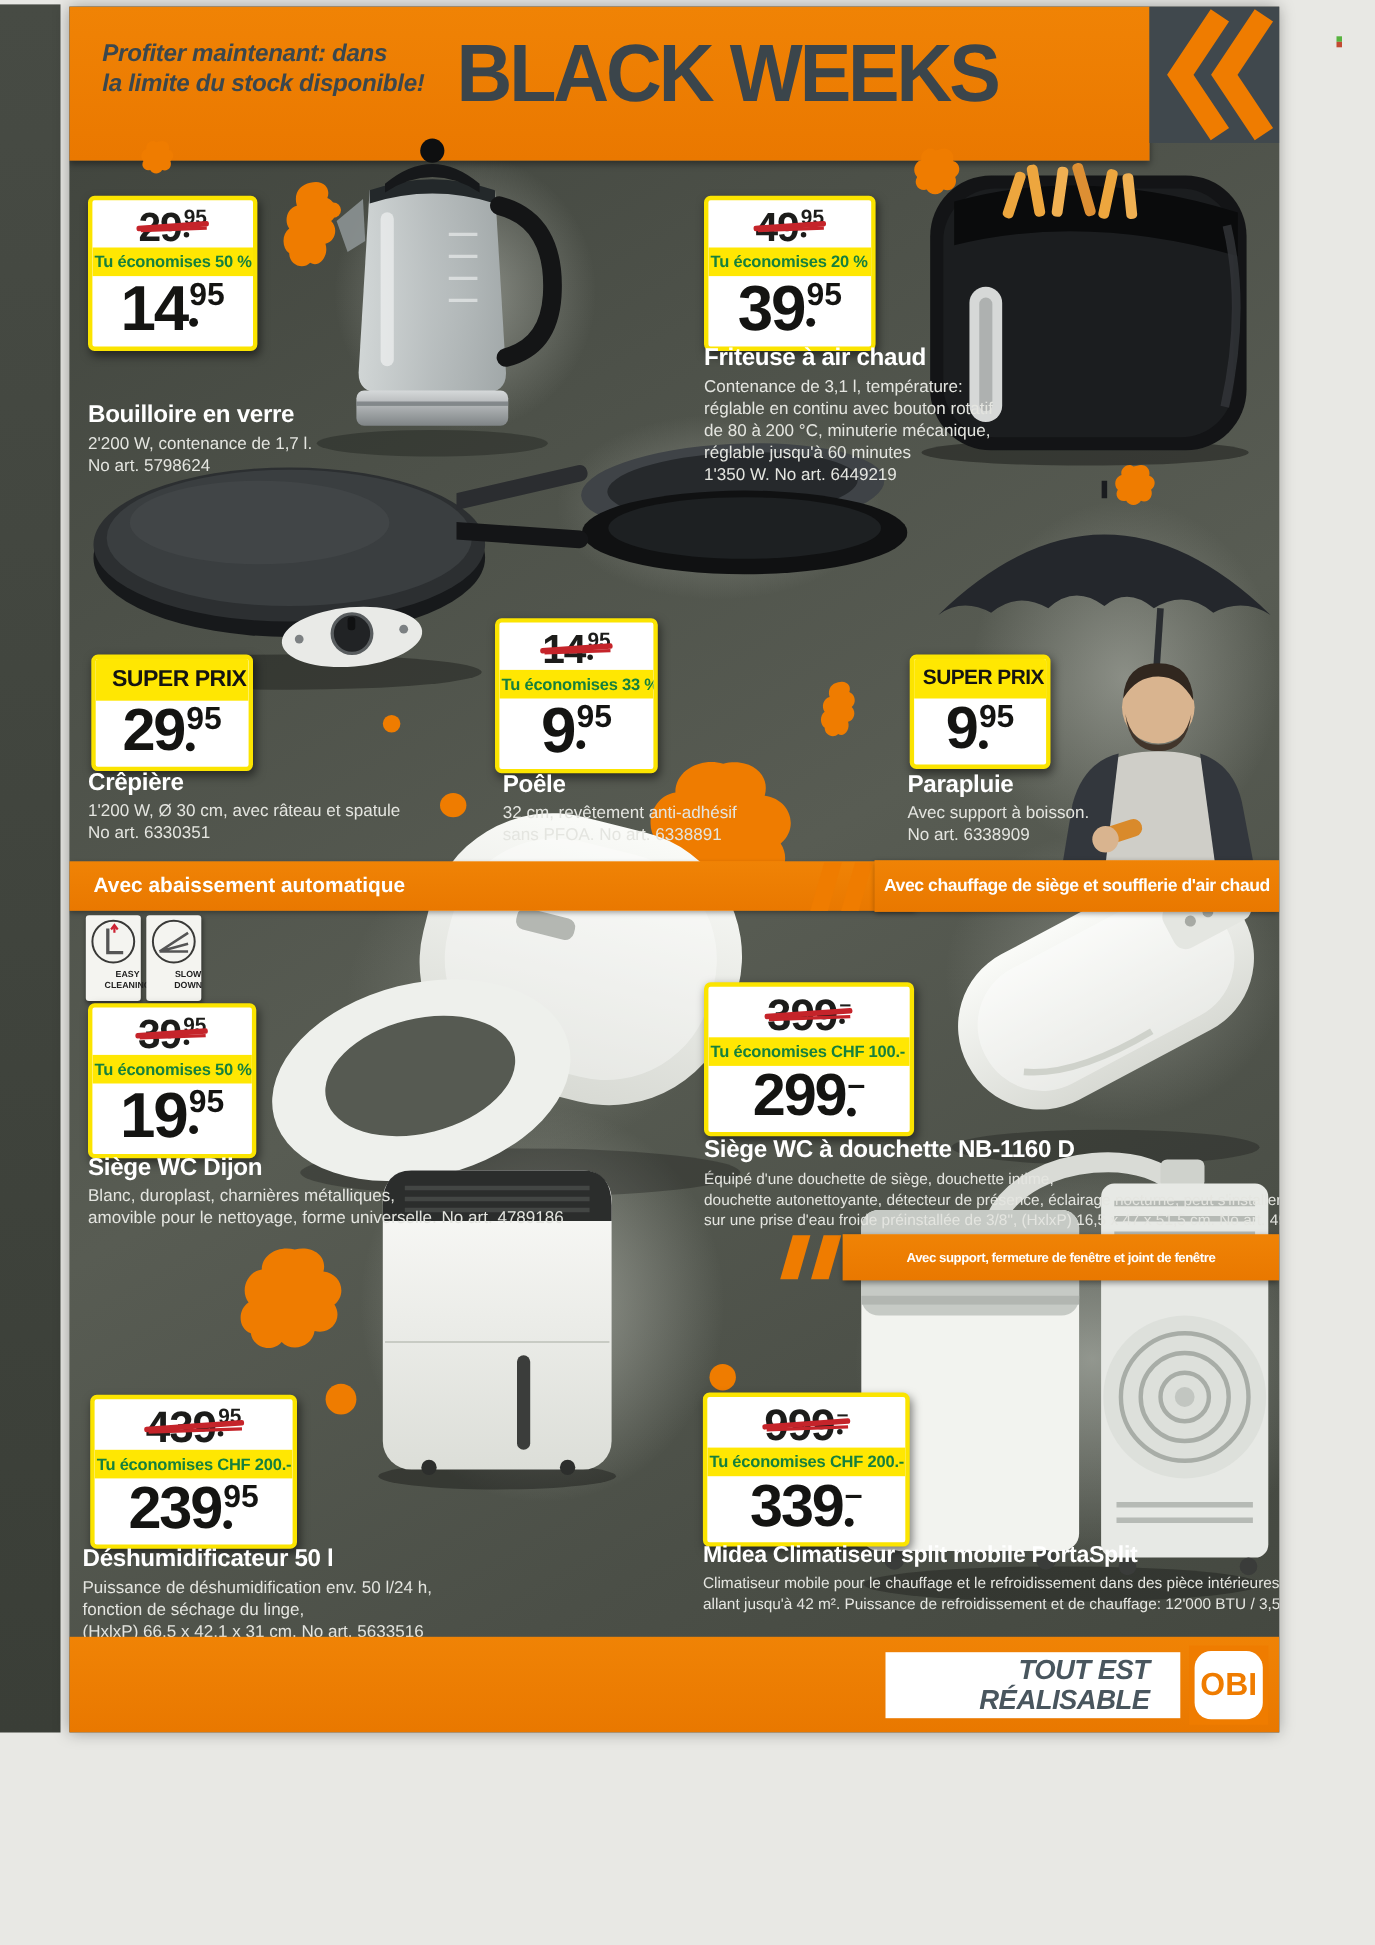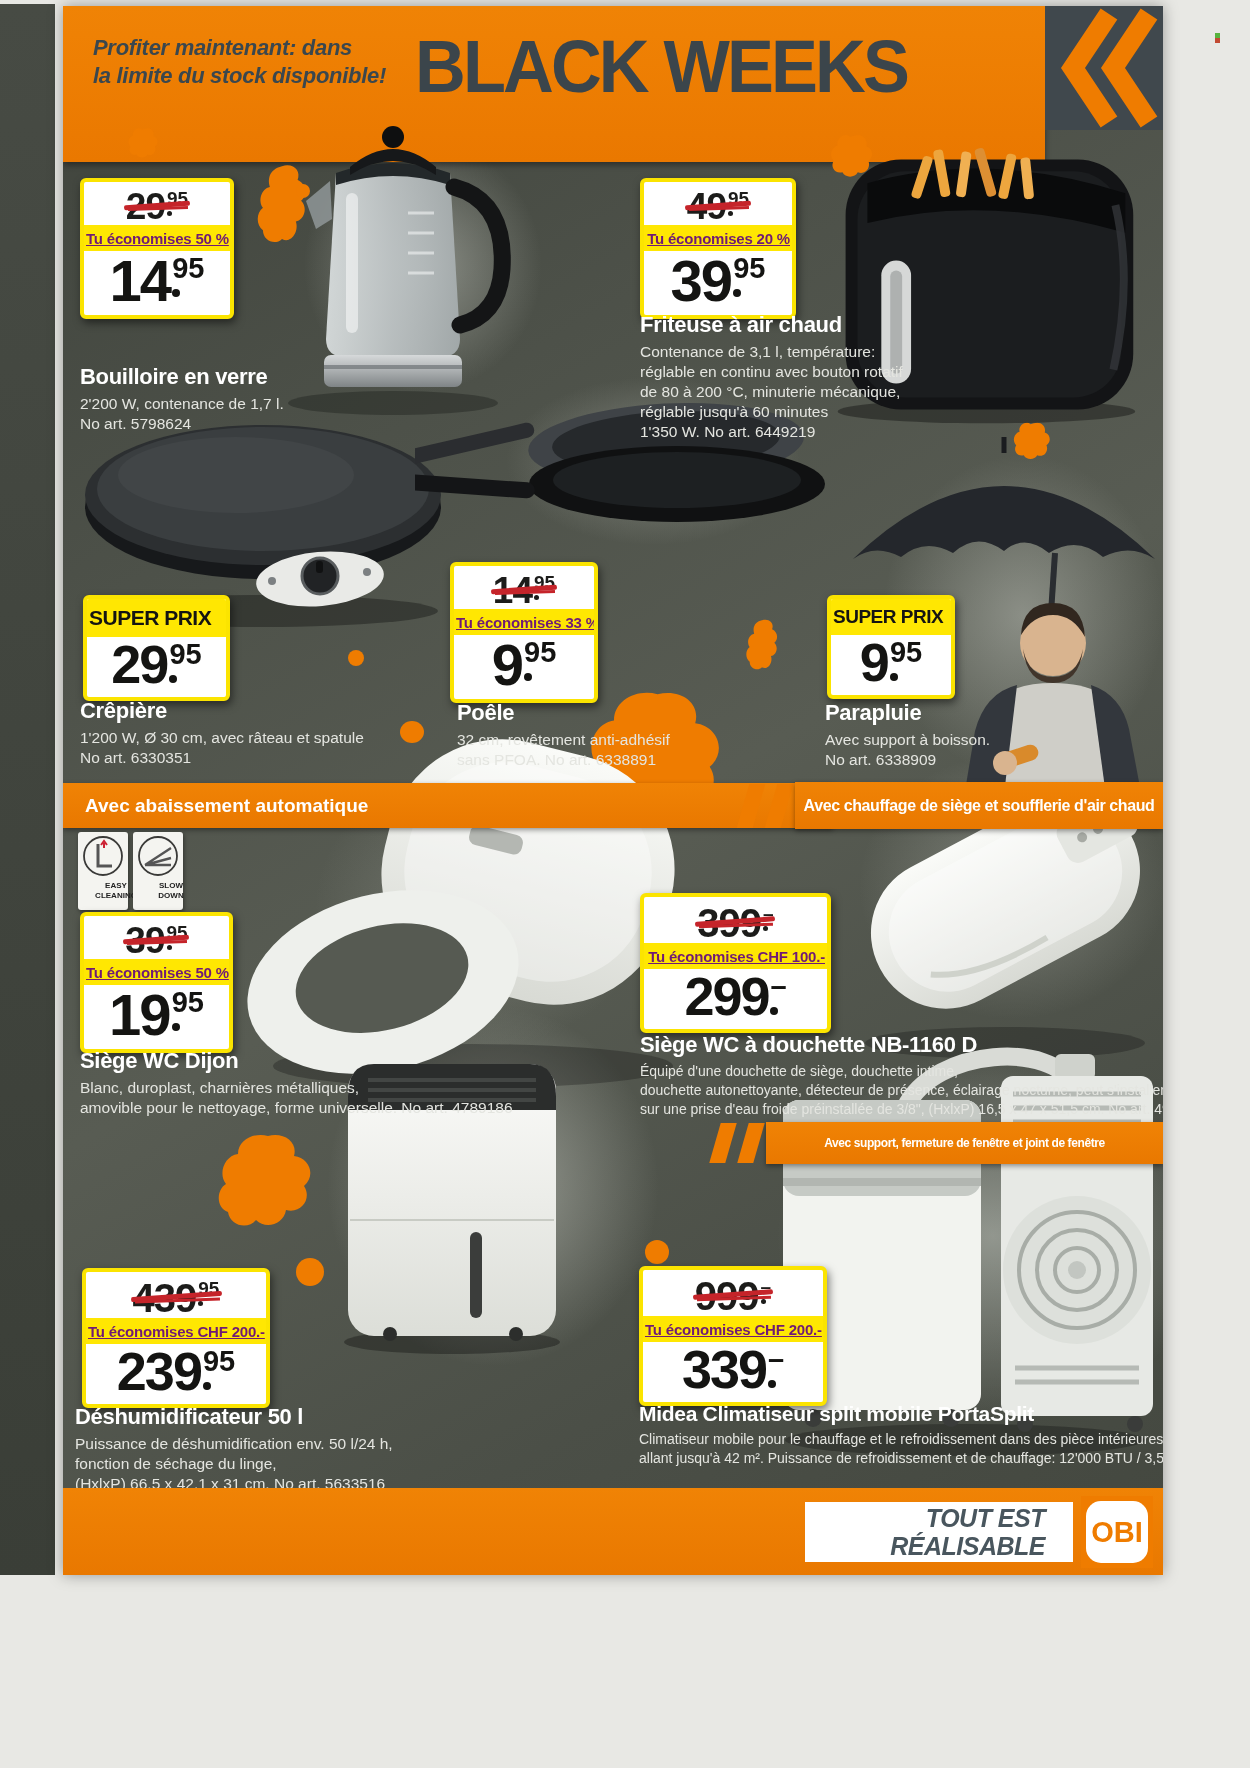--- a/index.html
+++ b/index.html
@@ -12,40 +12,40 @@
       radial-gradient(170px 180px at 360px 260px, rgba(205,208,200,.50), transparent 70%),
       radial-gradient(210px 120px at 590px 455px, rgba(185,188,180,.45), transparent 70%),
       radial-gradient(200px 230px at 960px 610px, rgba(190,193,185,.50), transparent 70%),
       radial-gradient(240px 200px at 420px 900px, rgba(165,168,160,.38), transparent 70%),
       radial-gradient(220px 190px at 950px 880px, rgba(185,188,180,.42), transparent 70%),
       radial-gradient(230px 250px at 430px 1180px, rgba(215,218,210,.55), transparent 72%),
       radial-gradient(300px 260px at 930px 1230px, rgba(205,210,202,.55), transparent 72%),
       linear-gradient(150deg,#3f433c 0%,#4d5149 28%,#585c53 52%,#4b4f47 78%,#43473f 100%);
     box-shadow:0 0 14px rgba(0,0,0,.35);}
   
-  .header{left:0;top:0;width:982px;height:156px;background:linear-gradient(180deg,#f08305,#ea7800);box-shadow:0 3px 6px rgba(0,0,0,.4);}
+  .header{left:0;top:0;width:982px;height:140px;background:linear-gradient(180deg,#f08305,#ea7800);box-shadow:0 3px 6px rgba(0,0,0,.4);}
   .promo{position:absolute;left:30px;top:28px;color:#3a474e;font-weight:700;font-style:italic;font-size:22px;line-height:28px;letter-spacing:-.3px;}
   .bw{position:absolute;left:352px;top:18px;color:#3b454b;font-weight:900;font-size:74px;letter-spacing:-3px;transform:scaleX(.95);transform-origin:left;white-space:nowrap;}
   .chev{left:982px;top:0;width:118px;height:124px;background:#40484d;}
   
   .pricebox,.superbox{background:#fff;border:4px solid #fbe400;border-radius:6px;box-shadow:2px 4px 9px rgba(0,0,0,.5);display:flex;flex-direction:column;align-items:center;overflow:hidden;z-index:5;}
   .old{position:relative;color:#1c1c1a;font-weight:800;display:flex;align-items:flex-start;padding:7px 4px 1px;}
   .omain{font-size:37px;line-height:.95;letter-spacing:-1px;}
   .frac{display:flex;flex-direction:column;align-items:flex-start;margin-left:2px;}
   .osup{font-size:19px;font-weight:800;line-height:1;}
   .odot{width:5px;height:5px;border-radius:50%;background:#1c1c1a;margin-top:3px;}
   .strike{position:absolute;left:2px;right:2px;top:48%;height:5px;background:#c5242a;transform:rotate(-4deg);border-radius:2px;}
   .strike2{position:absolute;left:6px;right:4px;top:58%;height:3px;background:#c5242a;transform:rotate(-2deg);}
-  .band{align-self:stretch;background:#ffe702;color:#701a75;font-weight:700;font-size:15px;text-align:right;padding:5px 2px 4px;white-space:nowrap;letter-spacing:-.2px;text-decoration:underline;}
+  .band{align-self:stretch;background:#ffe702;color:#15803d;font-weight:700;font-size:15px;text-align:left;padding:5px 2px 4px;white-space:nowrap;letter-spacing:-.2px;}
   .newp{color:#141412;font-weight:900;display:flex;align-items:flex-start;padding:3px 4px 7px;}
   .nmain{font-size:58px;line-height:.92;letter-spacing:-2px;}
   .nsup{font-size:29px;font-weight:900;line-height:1;}
   .ndot{width:8px;height:8px;border-radius:50%;background:#141412;margin-top:6px;}
   .big .omain{font-size:40px;} .big .nmain{font-size:54px;}
-  .sband{align-self:stretch;background:#ffe702;color:#141412;font-weight:900;font-size:21px;text-align:left;padding:7px 2px;letter-spacing:-.5px;white-space:nowrap;}
+  .sband{align-self:stretch;background:#ffe702;color:#141412;font-weight:900;font-size:21px;text-align:right;padding:7px 2px;letter-spacing:-.5px;white-space:nowrap;}
   
   .ptext{z-index:6;}
   .ptitle{color:#fff;font-weight:800;font-size:22px;letter-spacing:-.3px;margin-bottom:4px;white-space:nowrap;}
   .pdesc{color:#e4e5e0;font-size:15.5px;line-height:20px;white-space:nowrap;}
   .pdesc.sm{font-size:14px;line-height:19px;}
   
   .banner{background:linear-gradient(180deg,#f08305,#e97800);color:#fff;font-weight:700;display:flex;align-items:center;box-shadow:0 2px 5px rgba(0,0,0,.4);z-index:4;}
   .slashes{display:flex;gap:12px;z-index:4;}
   .slash{width:16px;height:44px;background:#ef7c00;transform:skewX(-16deg);}
   

